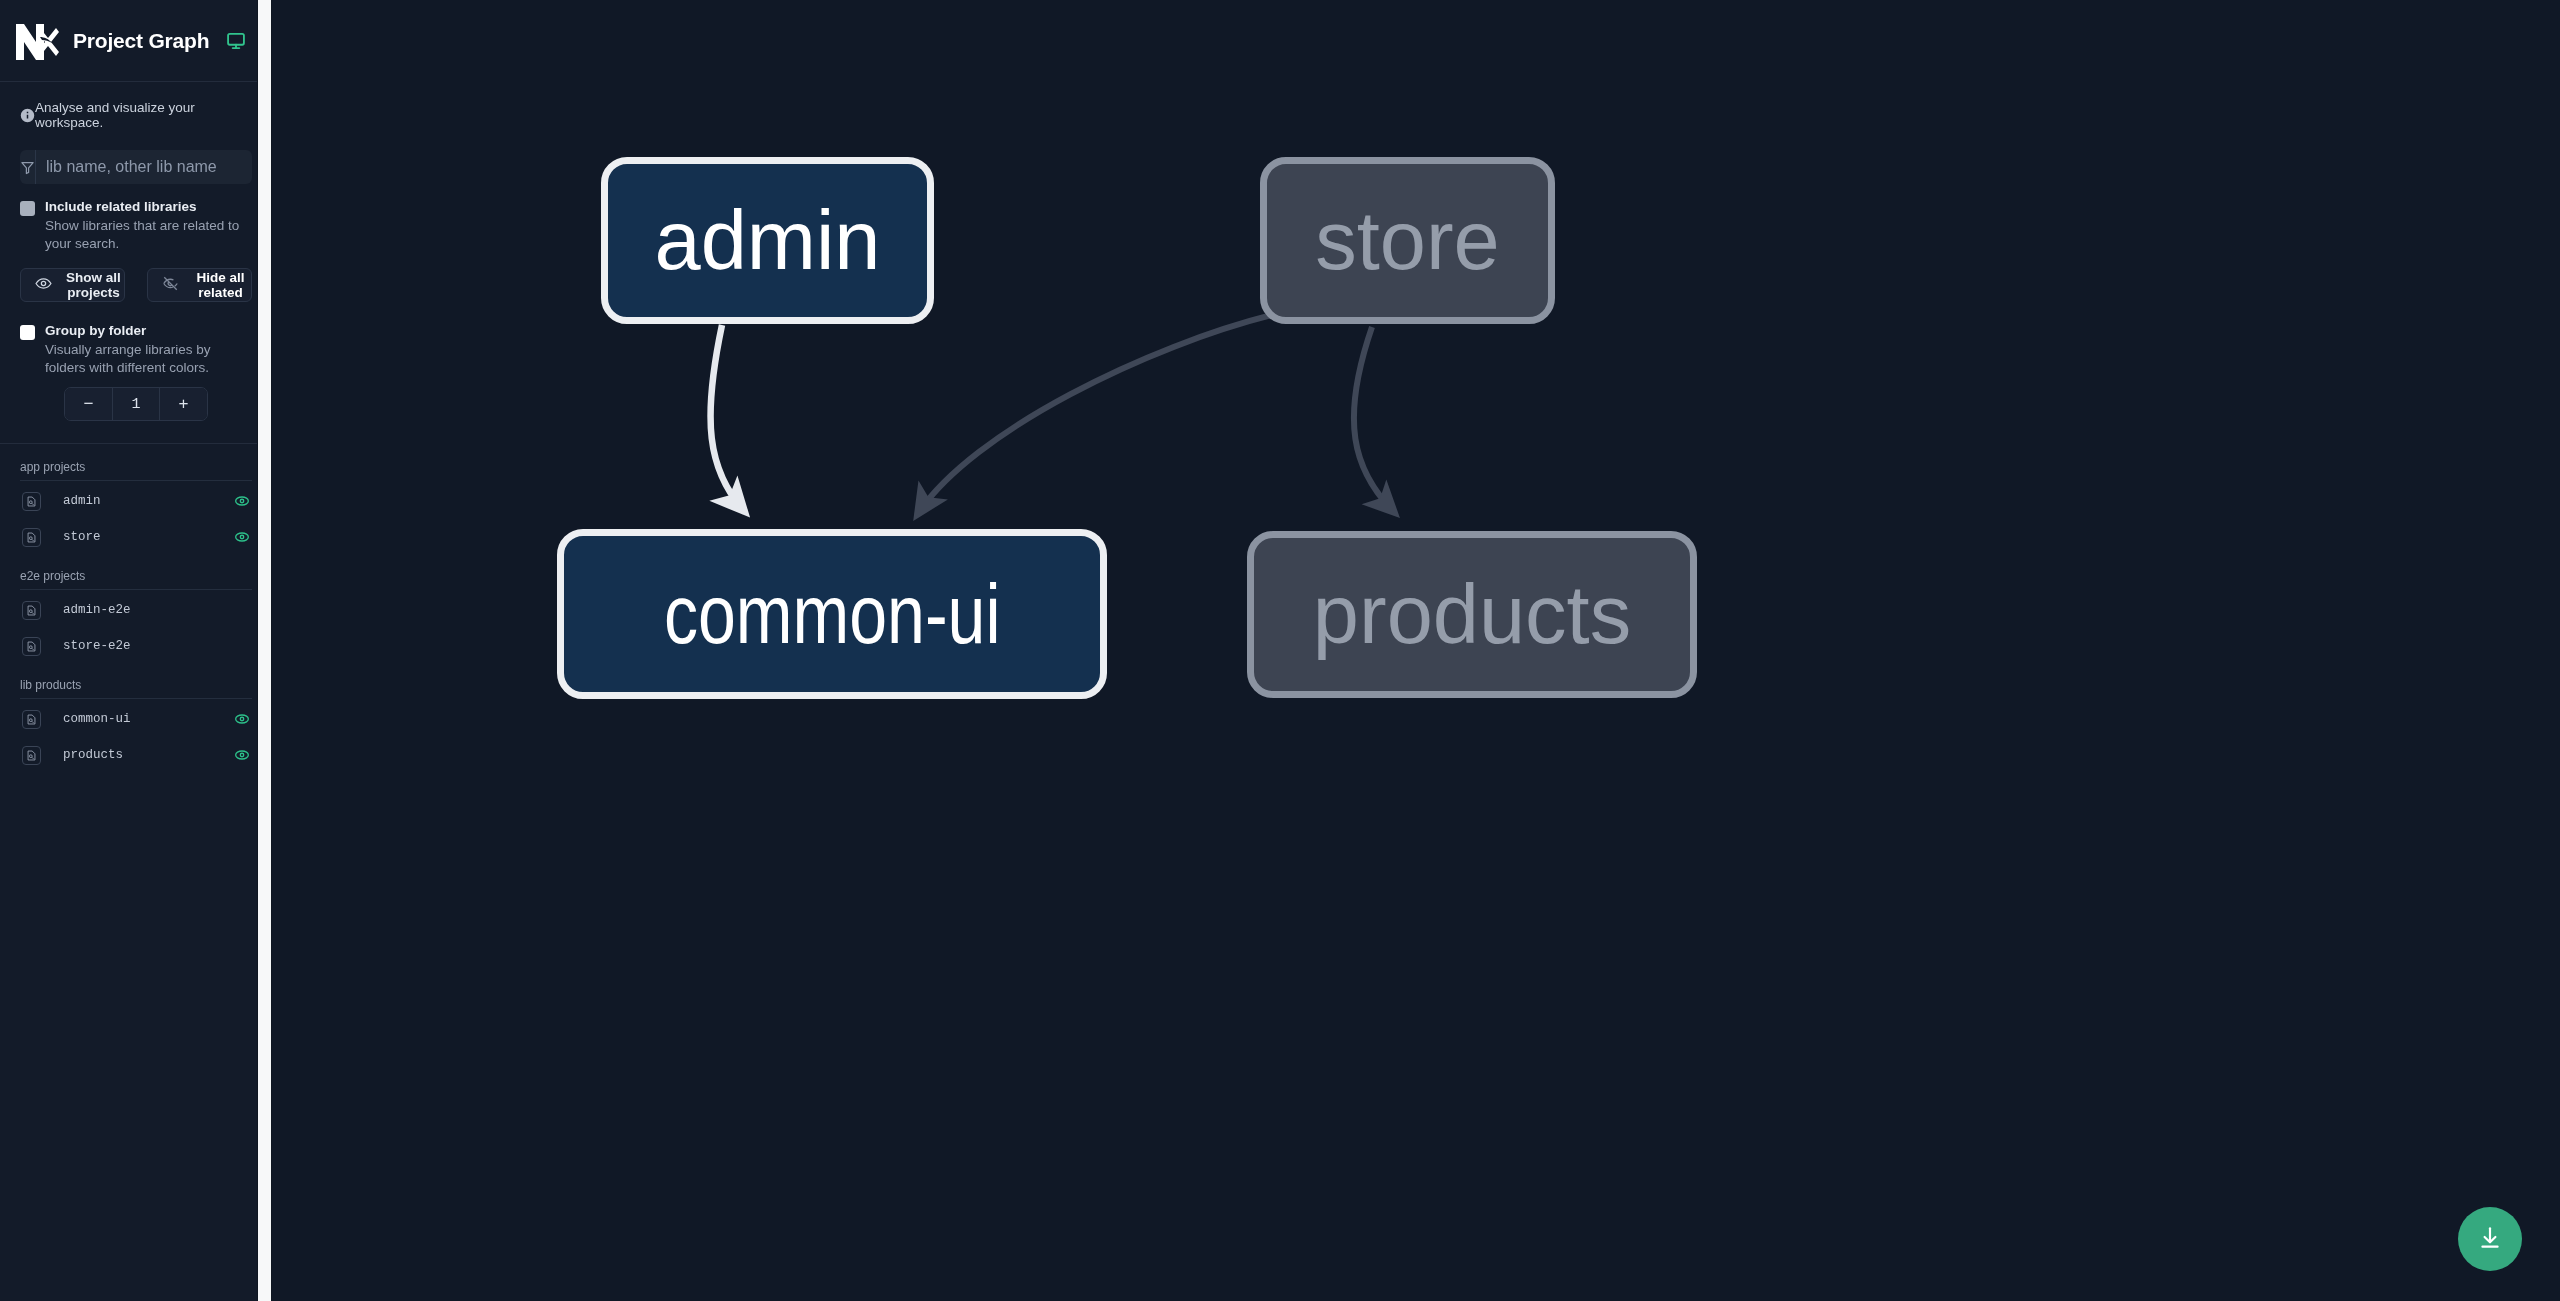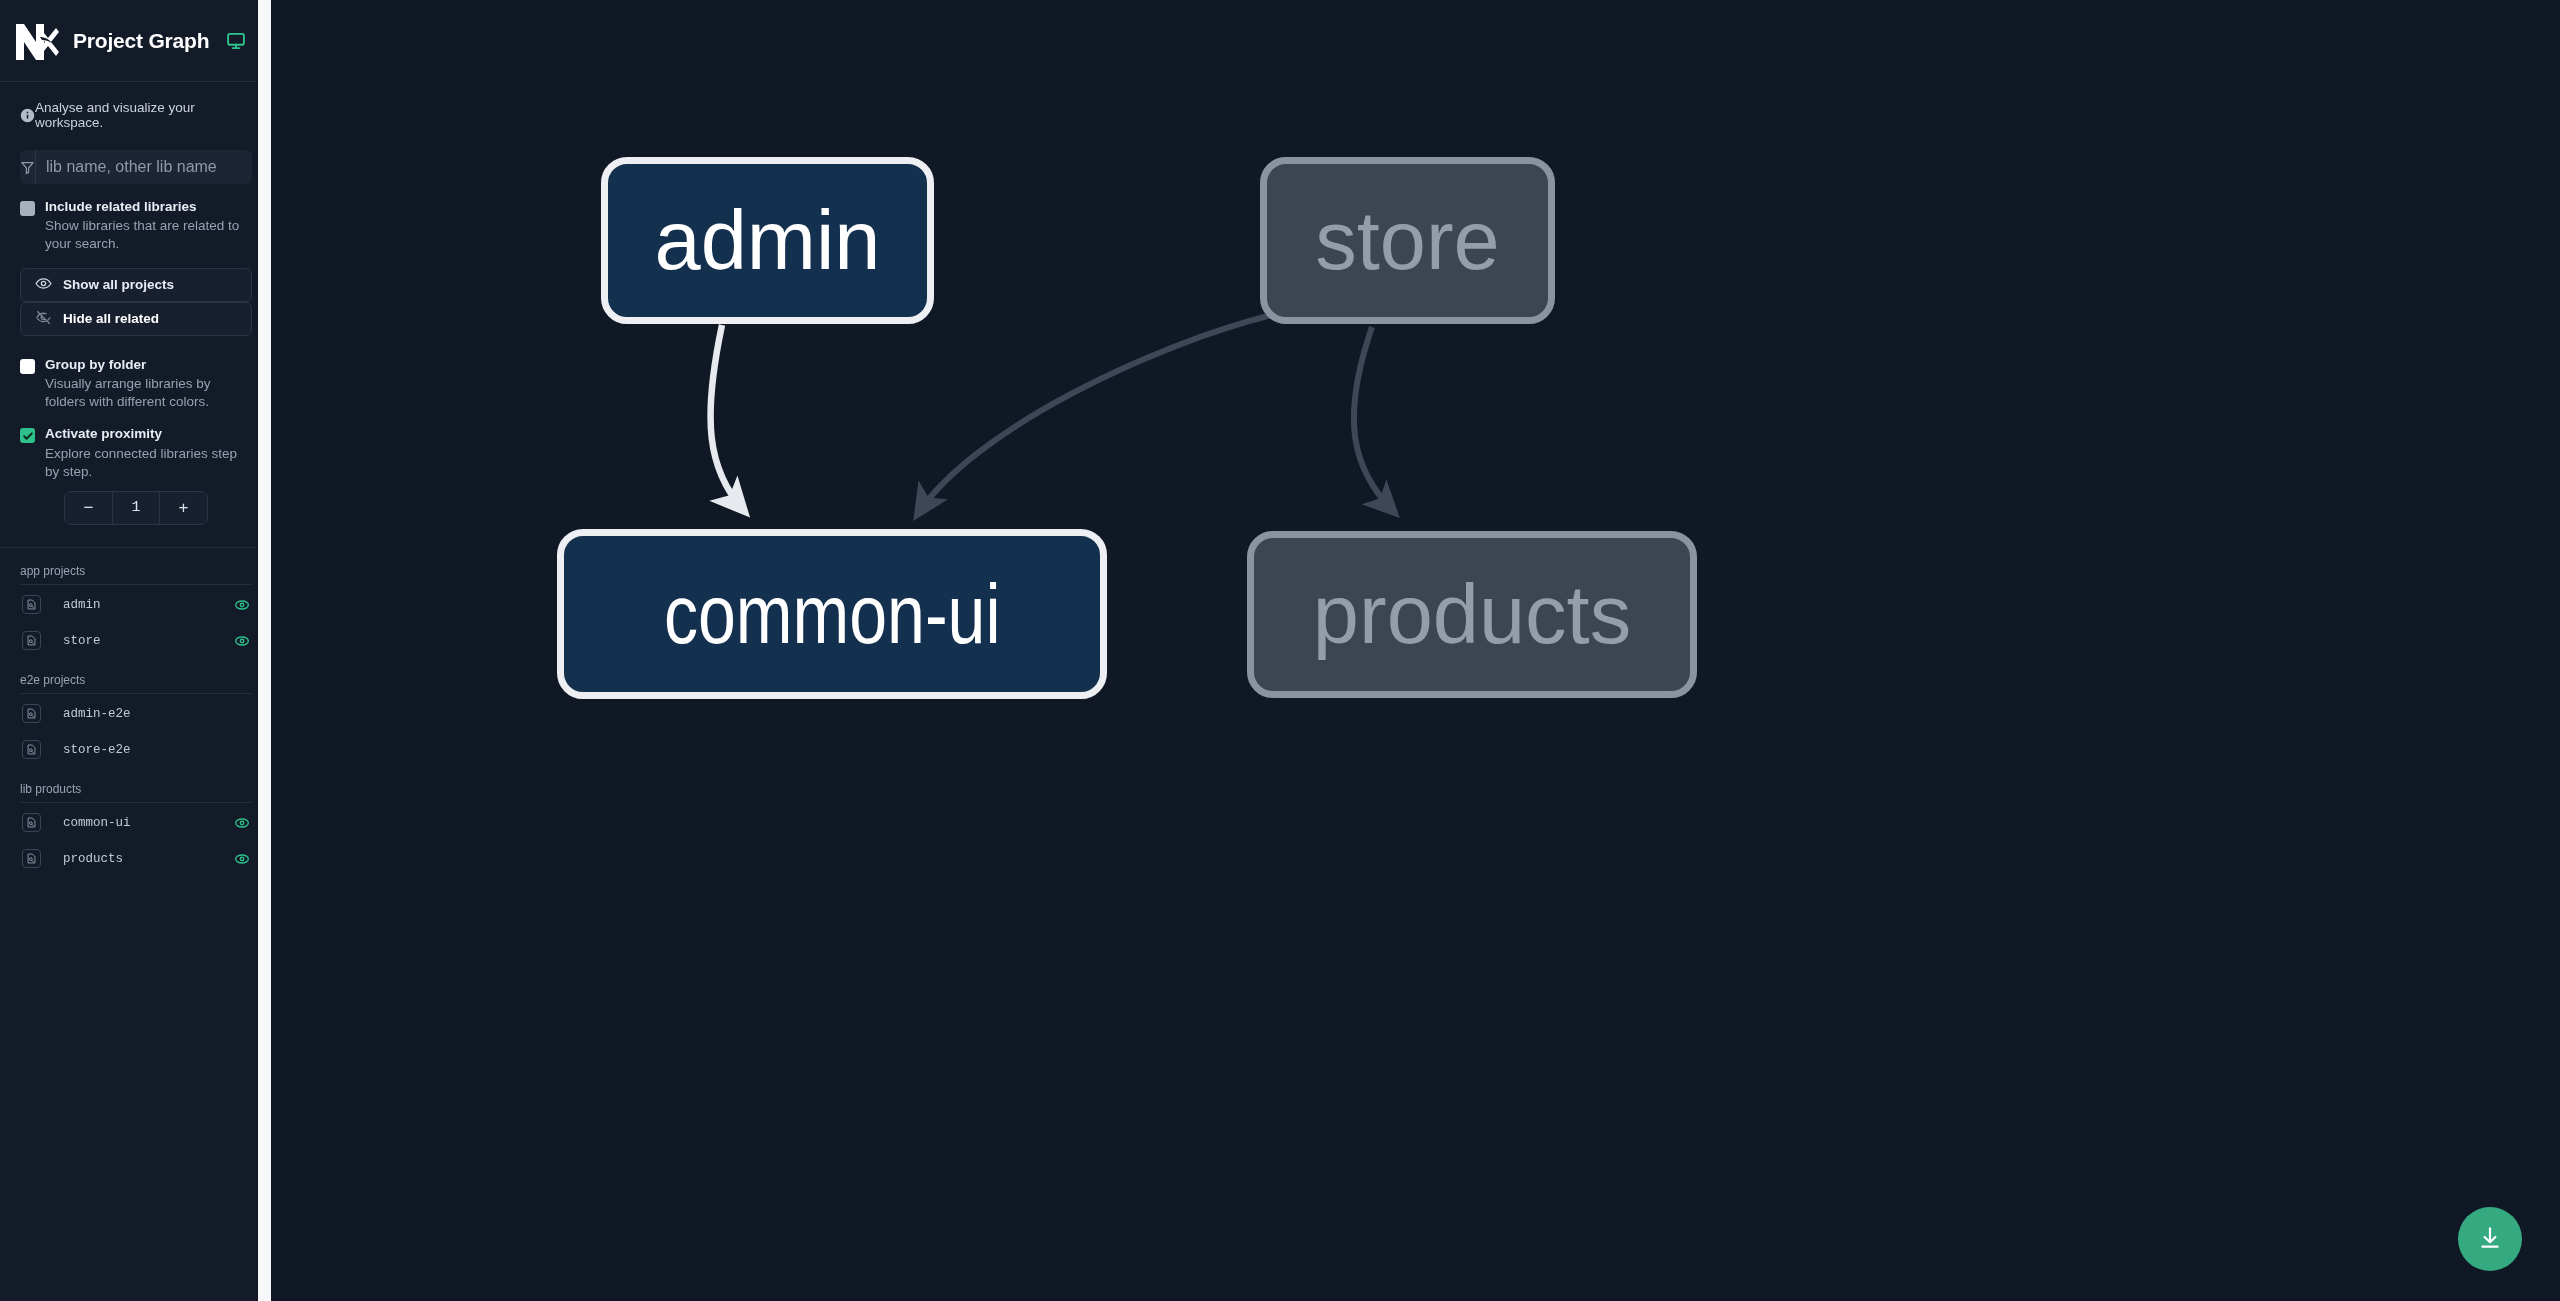--- a/index.html
+++ b/index.html
@@ -67,21 +67,21 @@
   }
   .cbox.white { background: #ffffff; }
   .cbox.checked {
     background: #2dc08a; display: flex; align-items: center; justify-content: center;
   }
   .cbox.checked svg { width: 12px; height: 12px; color: #0d2a1e; }
   .check-texts { flex: 1 1 auto; }
   .check-label { color: #e9edf3; font-size: 13.5px; font-weight: 700; line-height: 1.35; }
   .check-desc { color: #98a1b1; font-size: 13.5px; line-height: 1.35; margin-top: 1px; }
 
-  .btn-stack { padding: 14px 20px 0 20px; display: flex; flex-direction: column; gap: 0; }
+  .btn-stack { padding: 14px 20px 0 20px; display: flex; flex-direction: row; gap: 22px; }
   .side-btn {
     height: 34px; width: 100%;
     background: #182030; border: 1px solid #2a3446; border-radius: 6px;
     display: flex; align-items: center; gap: 11px; padding-left: 14px;
     color: #e9edf3; font-size: 13.5px; font-weight: 700;
     cursor: pointer; font-family: "Liberation Sans", sans-serif;
   }
   .side-btn svg { width: 17px; height: 17px; color: #cfd6e1; flex: 0 0 17px; }
   .side-btn.dim { color: #ffffff; }
   .side-btn.dim svg { color: #7e8798; }
@@ -247,31 +247,20 @@
     </div>
 
     <div class="check-row" style="padding-top:20px">
       <span class="cbox white"></span>
       <span class="check-texts">
         <span class="check-label" style="display:block">Group by folder</span>
         <span class="check-desc" style="display:block">Visually arrange libraries by folders with different colors.</span>
       </span>
     </div>
 
-    <div class="check-row" style="padding-top:14px">
-      <span class="cbox checked">
-        <svg viewBox="0 0 16 16" fill="none" stroke="currentColor" stroke-width="2.6" stroke-linecap="round" stroke-linejoin="round">
-          <path d="M3 8.4l3.1 3.2L13 4.6"></path>
-        </svg>
-      </span>
-      <span class="check-texts">
-        <span class="check-label" style="display:block">Activate proximity</span>
-        <span class="check-desc" style="display:block">Explore connected libraries step by step.</span>
-      </span>
-    </div>
 
     <div class="stepper-wrap">
       <div class="stepper">
         <button>−</button>
         <span class="val">1</span>
         <button>+</button>
       </div>
     </div>
 
     <div class="section-divider"></div>

